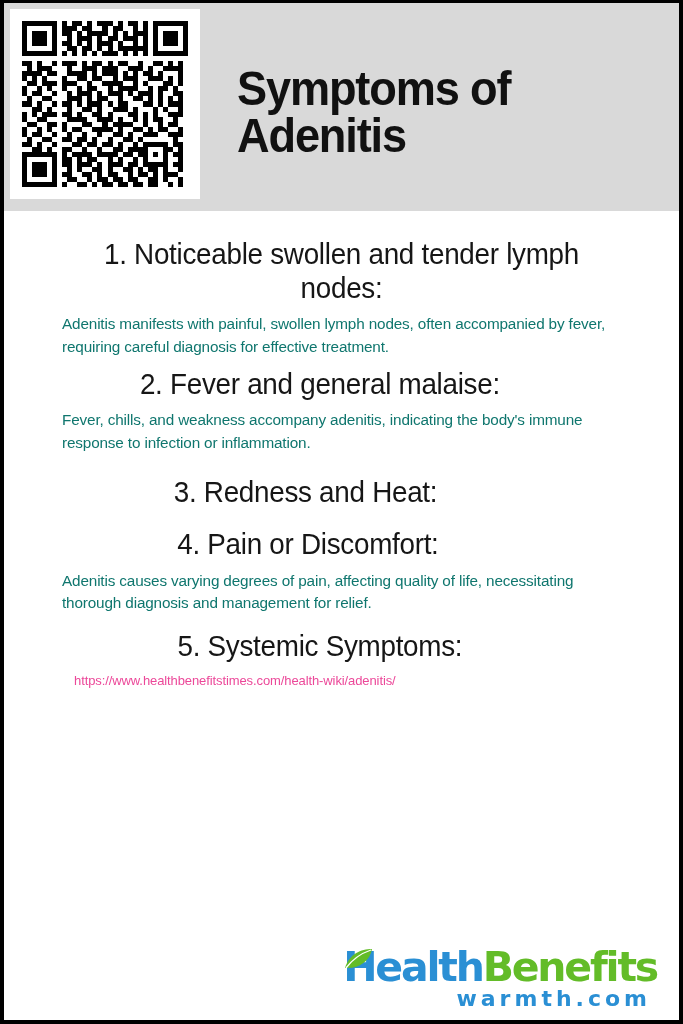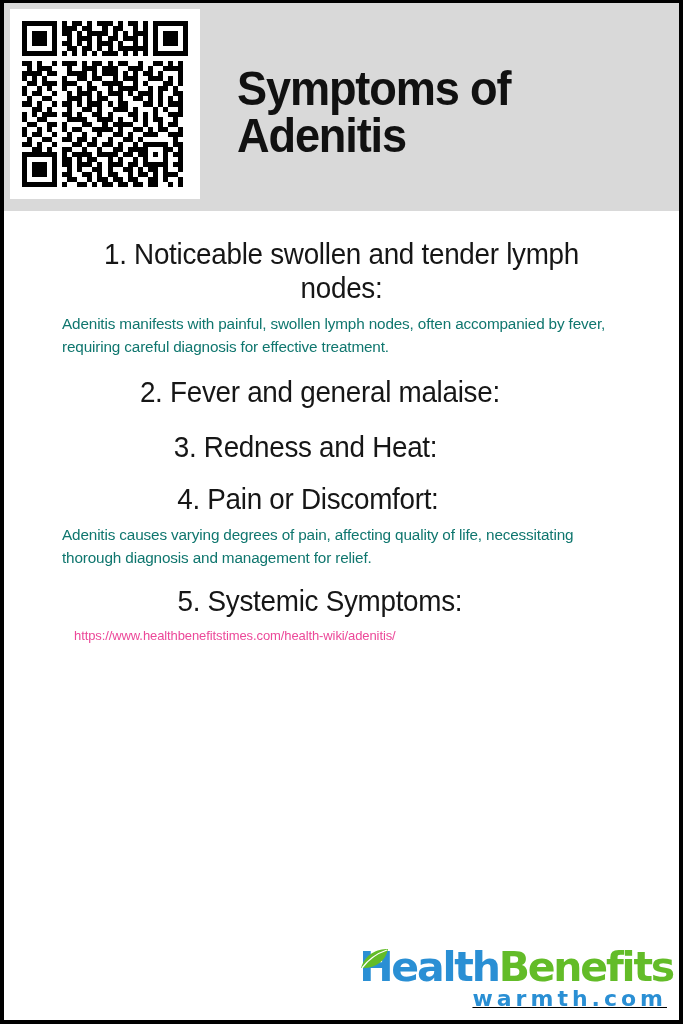--- a/index.html
+++ b/index.html
@@ -97,21 +97,21 @@
     margin: 0;
     padding: 0 30px 0 36px;
     font-family: "Liberation Sans", sans-serif;
     font-size: 15.3px;
     line-height: 1.48;
     color: #0f766e;
     letter-spacing: -0.15px;
   }
 
   
-  .symptom.s1 { margin-bottom: 16px; }
+  .symptom.s1 { margin-bottom: 8px; }
   .symptom.s2 { margin-bottom: 4px; }
   .symptom.s3 { margin-bottom: 18px; margin-top: 21px; }
   .symptom.s4 { }
   .symptom.s5 { margin-bottom: 10px; }
 
   .symptom.s1 .symptom-heading { padding: 0 60px; }
   .symptom.s2 .symptom-heading { padding: 0 45px 0 0; }
   .symptom.s3 .symptom-heading { padding: 0 75px 0 0; }
   .symptom.s4 .symptom-heading { padding: 0 70px 0 0; }
   .symptom.s5 .symptom-heading { padding: 0 45px 0 0; }
@@ -121,25 +121,24 @@
     margin: 10px 0 0 0;
     padding-left: 48px;
     font-family: "Liberation Sans", sans-serif;
     font-size: 13px;
     color: #ec4899;
     letter-spacing: -0.1px;
   }
 
   .logo {
     position: absolute;
-    right: 6px;
+    right: 22px;
     bottom: 8px;
     width: 322px;
     height: 66px;
-    text-decoration: underline;
   }
   .logo-row1 {
     position: relative;
     height: 42px;
     text-align: right;
     white-space: nowrap;
   }
   .logo-word {
     font-family: "DejaVu Sans", sans-serif;
     font-size: 41px;
@@ -501,20 +500,21 @@
 
   <div class="content">
 
     <div class="symptom s1">
       <h2 class="symptom-heading">1. Noticeable swollen and tender lymph nodes:</h2>
       <p class="symptom-body">Adenitis manifests with painful, swollen lymph nodes, often accompanied by fever, requiring careful diagnosis for effective treatment.</p>
     </div>
 
     <div class="symptom s2">
       <h2 class="symptom-heading">2. Fever and general malaise:</h2>
+      <p class="symptom-body">Fever, chills, and weakness accompany adenitis, indicating the body's immune response to infection or inflammation.</p>
     </div>
 
     <div class="symptom s3">
       <h2 class="symptom-heading">3. Redness and Heat:</h2>
     </div>
 
     <div class="symptom s4">
       <h2 class="symptom-heading">4. Pain or Discomfort:</h2>
       <p class="symptom-body">Adenitis causes varying degrees of pain, affecting quality of life, necessitating thorough diagnosis and management for relief.</p>
     </div>

